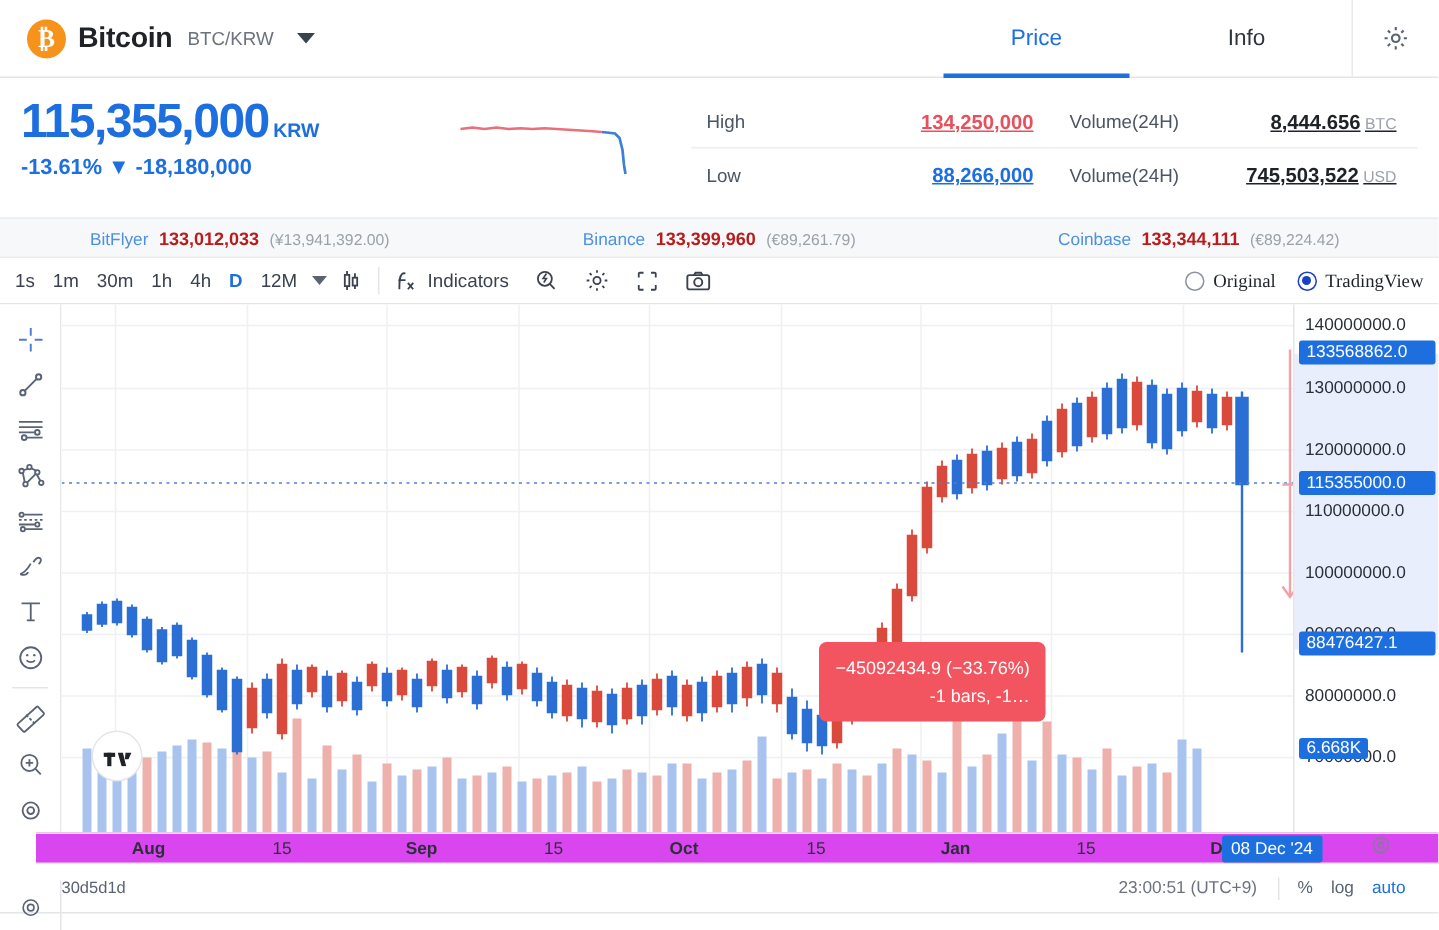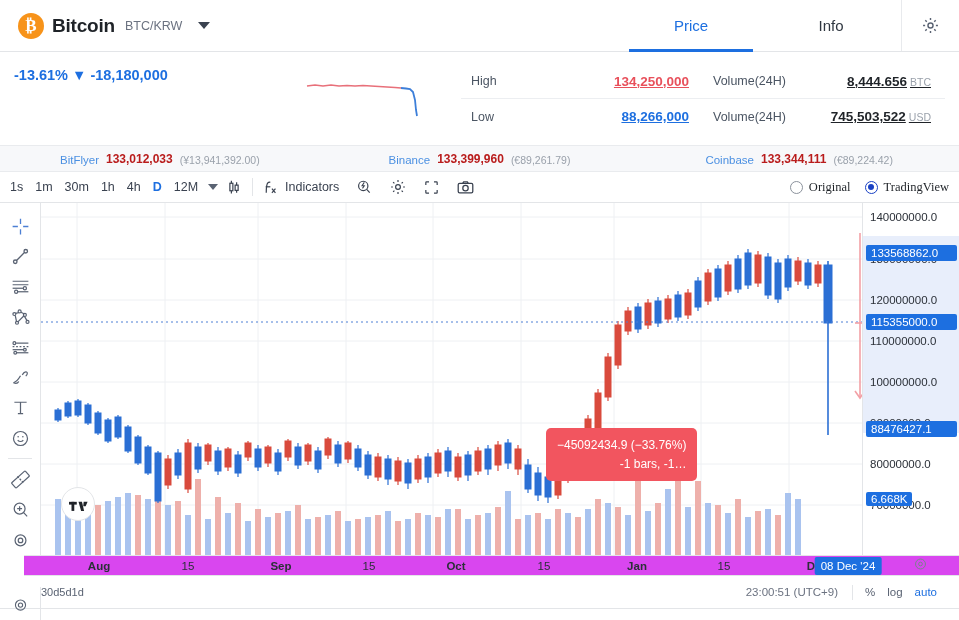--- a/index.html
+++ b/index.html
@@ -192,20 +192,23 @@
     <div class="gear-cell">
       <svg class="icon-gear" viewBox="0 0 24 24" fill="none" stroke="#5a6373" stroke-width="1.8">
         <circle cx="12" cy="12" r="3.2"></circle>
         <path d="M12 2.6v2.6M12 18.8v2.6M21.4 12h-2.6M5.2 12H2.6M18.6 5.4l-1.9 1.9M7.3 16.7l-1.9 1.9M18.6 18.6l-1.9-1.9M7.3 7.3L5.4 5.4"></path>
       </svg>
     </div>
   </div>
 
   <div class="price-row">
     <div class="price-col">
+      <div class="price-main">
+        <span>115,355,000</span><span class="price-unit">KRW</span>
+      </div>
       <div class="price-change">-13.61% ▼ -18,180,000</div>
     </div>
 
     <svg class="spark" viewBox="0 0 146 48">
       <polyline points="2,16 10,15 18,16 26,15 34,16 42,15.5 50,16 58,15.5 66,16 74,16.5 82,17 90,17.5 96,18" fill="none" stroke="#e8707a" stroke-width="1.6"></polyline>
       <polyline points="96,18 101,18.5 105,19 108,22 110,30 111,40 112,46" fill="none" stroke="#3d7fd9" stroke-width="1.8"></polyline>
     </svg>
 
     <div class="stats">
       <div class="stat-group">
@@ -752,21 +755,21 @@
 
       <div class="axis-lab" style="top:14px">140000000.0</div>
       <div class="axis-lab" style="top:56px">130000000.0</div>
       <div class="axis-lab" style="top:97px">120000000.0</div>
       <div class="axis-lab" style="top:138px">110000000.0</div>
       <div class="axis-lab" style="top:179px">100000000.0</div>
       <div class="axis-lab" style="top:220px">90000000.0</div>
       <div class="axis-lab" style="top:261px">80000000.0</div>
       <div class="axis-lab" style="top:302px">70000000.0</div>
 
-      <div class="axis-badge" style="top:50px">133568862.0</div>
+      <div class="axis-badge" style="top:32px">133568862.0</div>
       <div class="axis-badge" style="top:119px">115355000.0</div>
       <div class="axis-badge" style="top:226px">88476427.1</div>
       <div class="axis-badge vol" style="top:296px">6.668K</div>
     </div>
   </div>
 
   <div class="time-axis">
     <div class="t-lab bold" style="left:75px">Aug</div>
     <div class="t-lab" style="left:164px">15</div>
     <div class="t-lab bold" style="left:257px">Sep</div>

